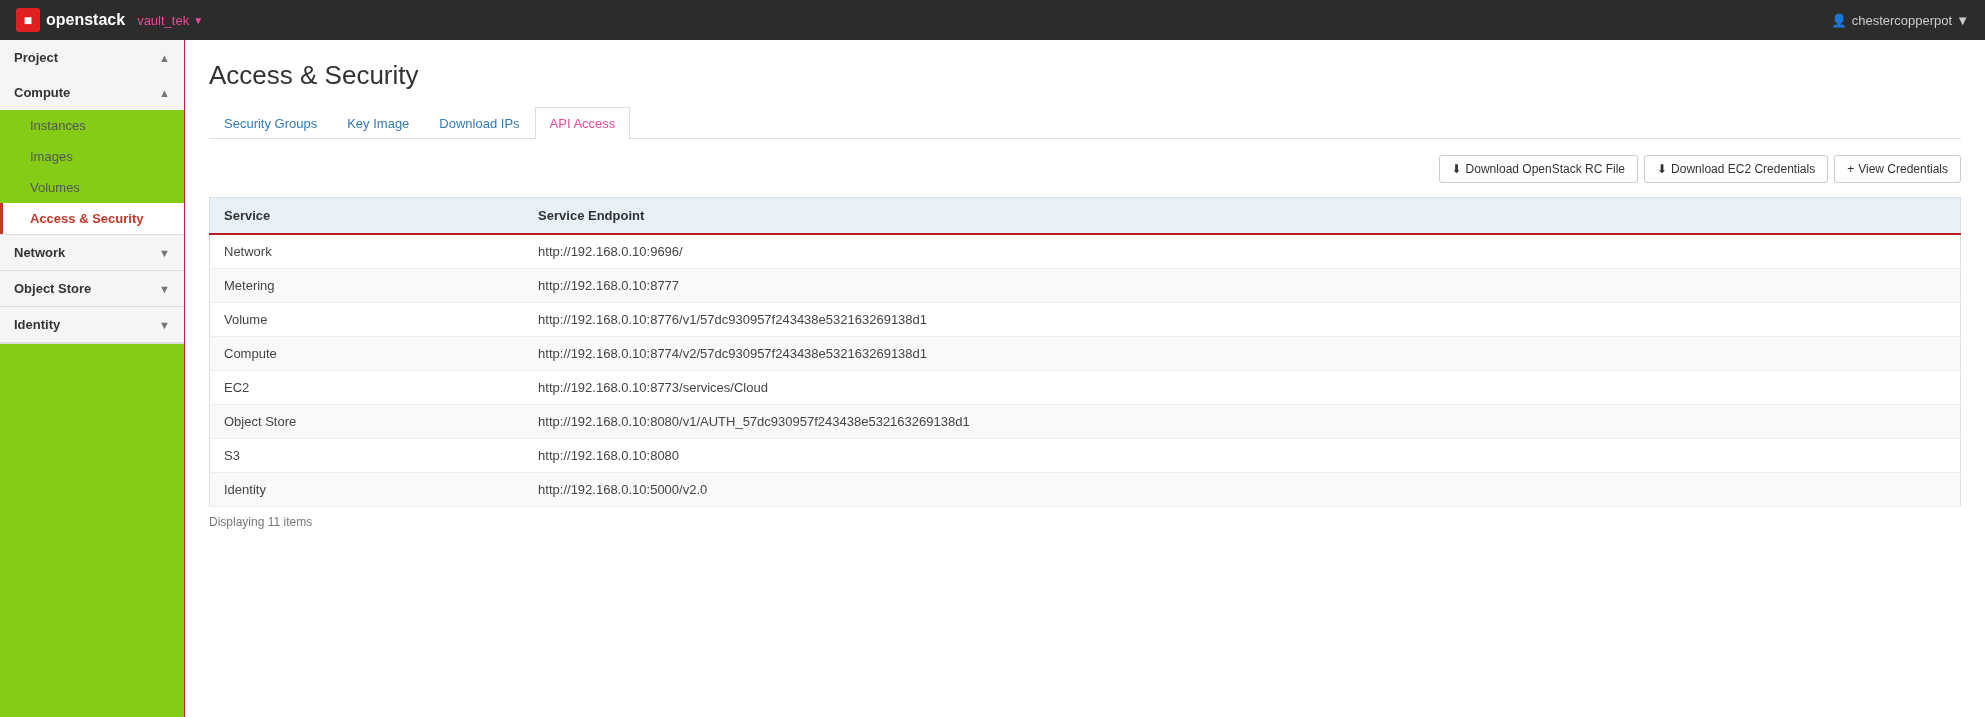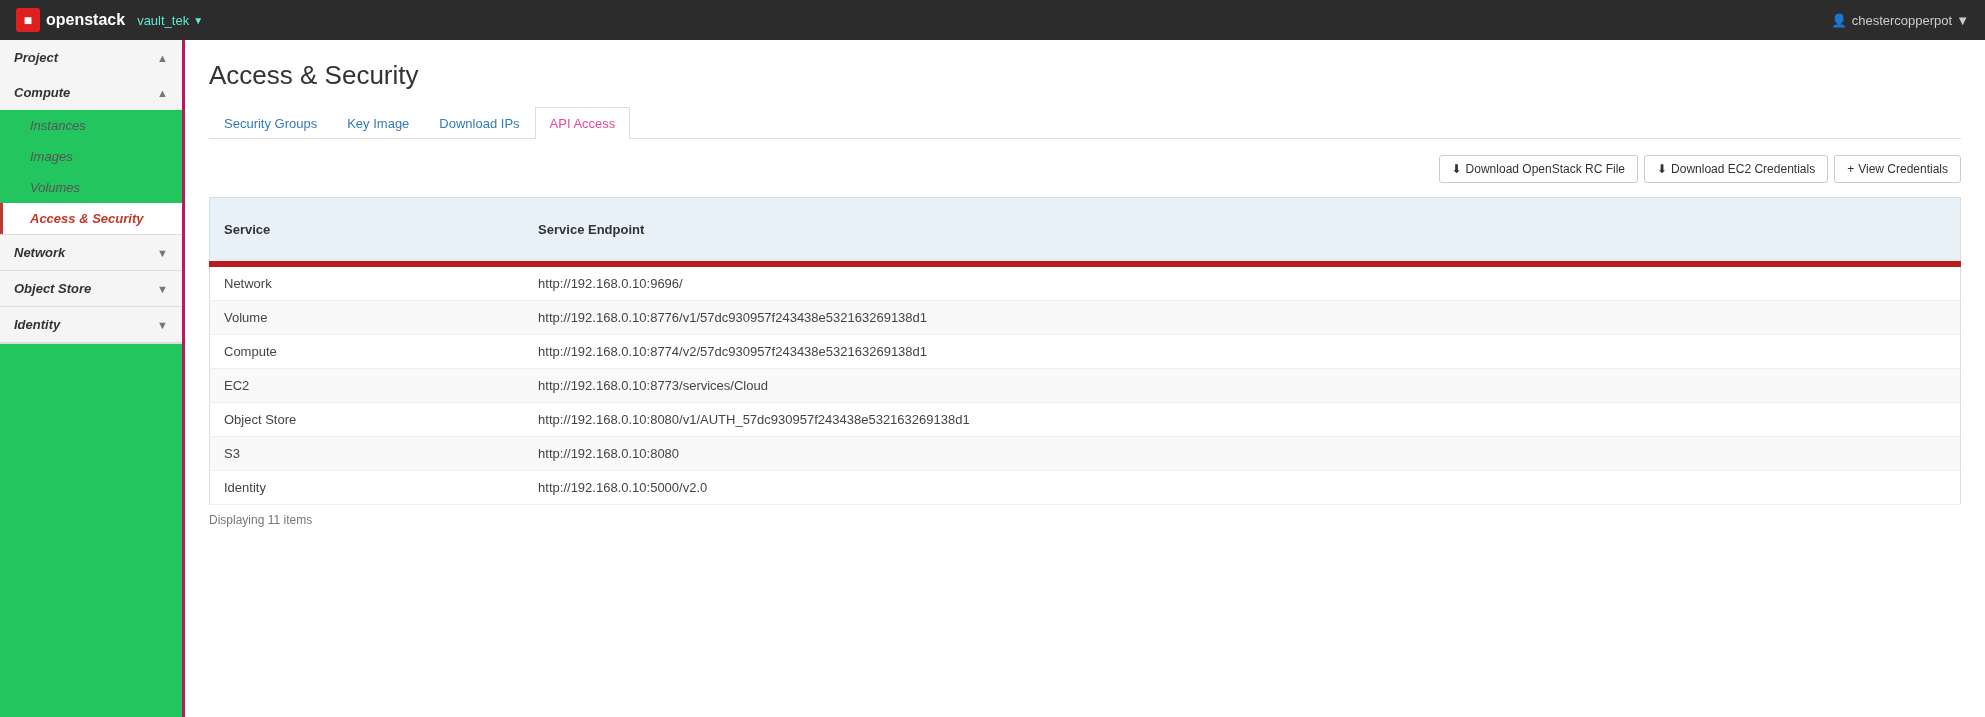--- a/index.html
+++ b/index.html
@@ -11,35 +11,34 @@
       height: 40px;
       display: flex;
       align-items: center;
       justify-content: space-between;
       padding: 0 16px;
       flex-shrink: 0;
     }
     .top-nav-left { display: flex; align-items: center; gap: 12px; }
     .openstack-logo { display: flex; align-items: center; gap: 6px; color: #fff; font-size: 16px; font-weight: bold; }
     .os-icon { width: 24px; height: 24px; background: #e02020; border-radius: 3px; display: flex; align-items: center; justify-content: center; color: #fff; font-size: 14px; font-weight: bold; }
-    .project-dropdown { color: #5eead4; font-size: 13px; display: flex; align-items: center; gap: 4px; cursor: pointer; }
+    .project-dropdown { color: #ec4899; font-size: 13px; display: flex; align-items: center; gap: 4px; cursor: pointer; }
     .project-dropdown .caret { font-size: 10px; }
     .top-nav-right { color: #ccc; font-size: 13px; display: flex; align-items: center; gap: 4px; cursor: pointer; }
 
     
     .layout { display: flex; flex: 1; overflow: hidden; }
 
     
     .sidebar {
       width: 185px;
-      background: #22c55e;
-      border-right: 3px solid #be185d;
+      background: #84cc16;
+      border-right: 1px solid #be185d;
       overflow-y: auto;
       flex-shrink: 0;
-      font-style: italic;
     }
     .sidebar-section { border-bottom: 1px solid #ddd; }
     .sidebar-section-header {
       display: flex;
       justify-content: space-between;
       align-items: center;
       padding: 10px 14px;
       font-size: 13px;
       font-weight: 600;
       color: #333;
@@ -126,25 +125,25 @@
     .data-table {
       width: 100%;
       border-collapse: collapse;
       border: 1px solid #ddd;
       font-size: 13px;
     }
     .data-table thead tr {
       background: #e8f0f8;
     }
     .data-table th {
-      padding: 24px 14px;
+      padding: 10px 14px;
       text-align: left;
       font-weight: 600;
       color: #333;
-      border-bottom: 6px solid #b91c1c;
+      border-bottom: 2px solid #b91c1c;
     }
     .data-table tbody tr:nth-child(even) { background: #f9f9f9; }
     .data-table td {
       padding: 9px 14px;
       color: #444;
       border-bottom: 1px solid #eee;
     }
 
     .table-footer {
       padding: 8px 0;
@@ -250,20 +249,24 @@
           <th>Service</th>
           <th>Service Endpoint</th>
         </tr>
       </thead>
       <tbody id="table-body">
       <tr>
             <td>Network</td>
             <td>http://192.168.0.10:9696/</td>
           </tr>
           <tr>
+            <td>Metering</td>
+            <td>http://192.168.0.10:8777</td>
+          </tr>
+          <tr>
             <td>Volume</td>
             <td>http://192.168.0.10:8776/v1/57dc930957f243438e532163269138d1</td>
           </tr>
           <tr>
             <td>Compute</td>
             <td>http://192.168.0.10:8774/v2/57dc930957f243438e532163269138d1</td>
           </tr>
           <tr>
             <td>EC2</td>
             <td>http://192.168.0.10:8773/services/Cloud</td>

